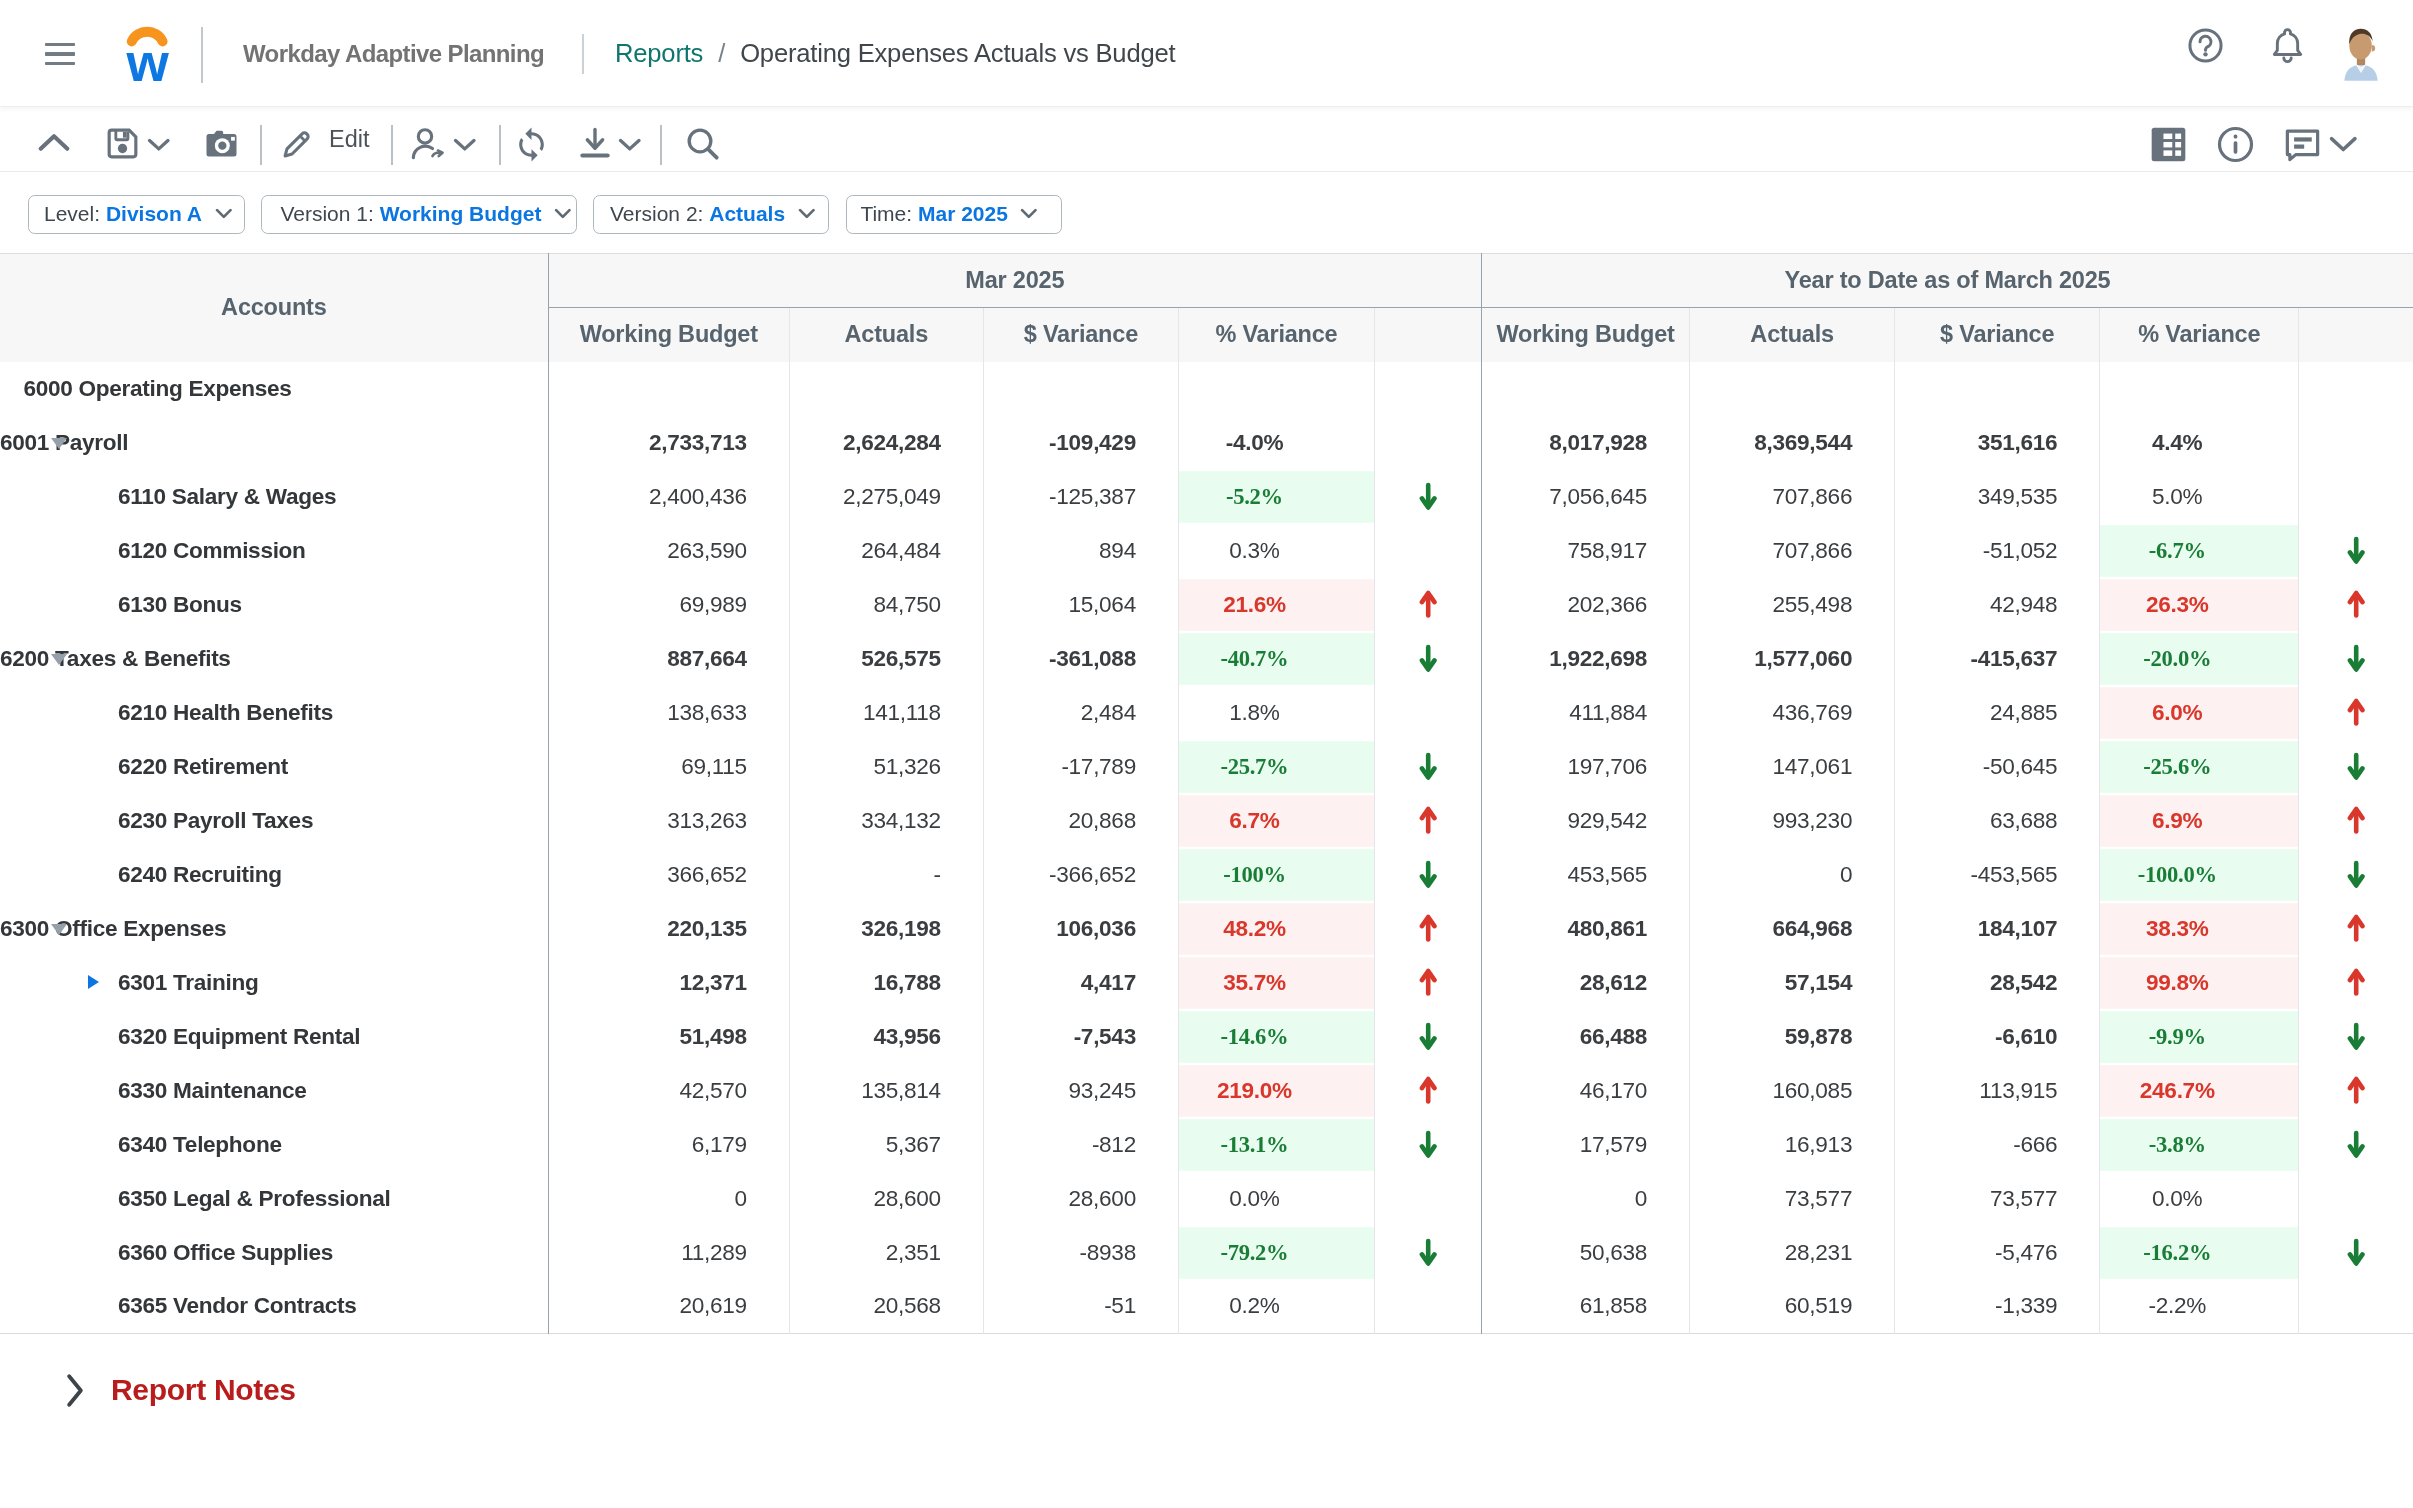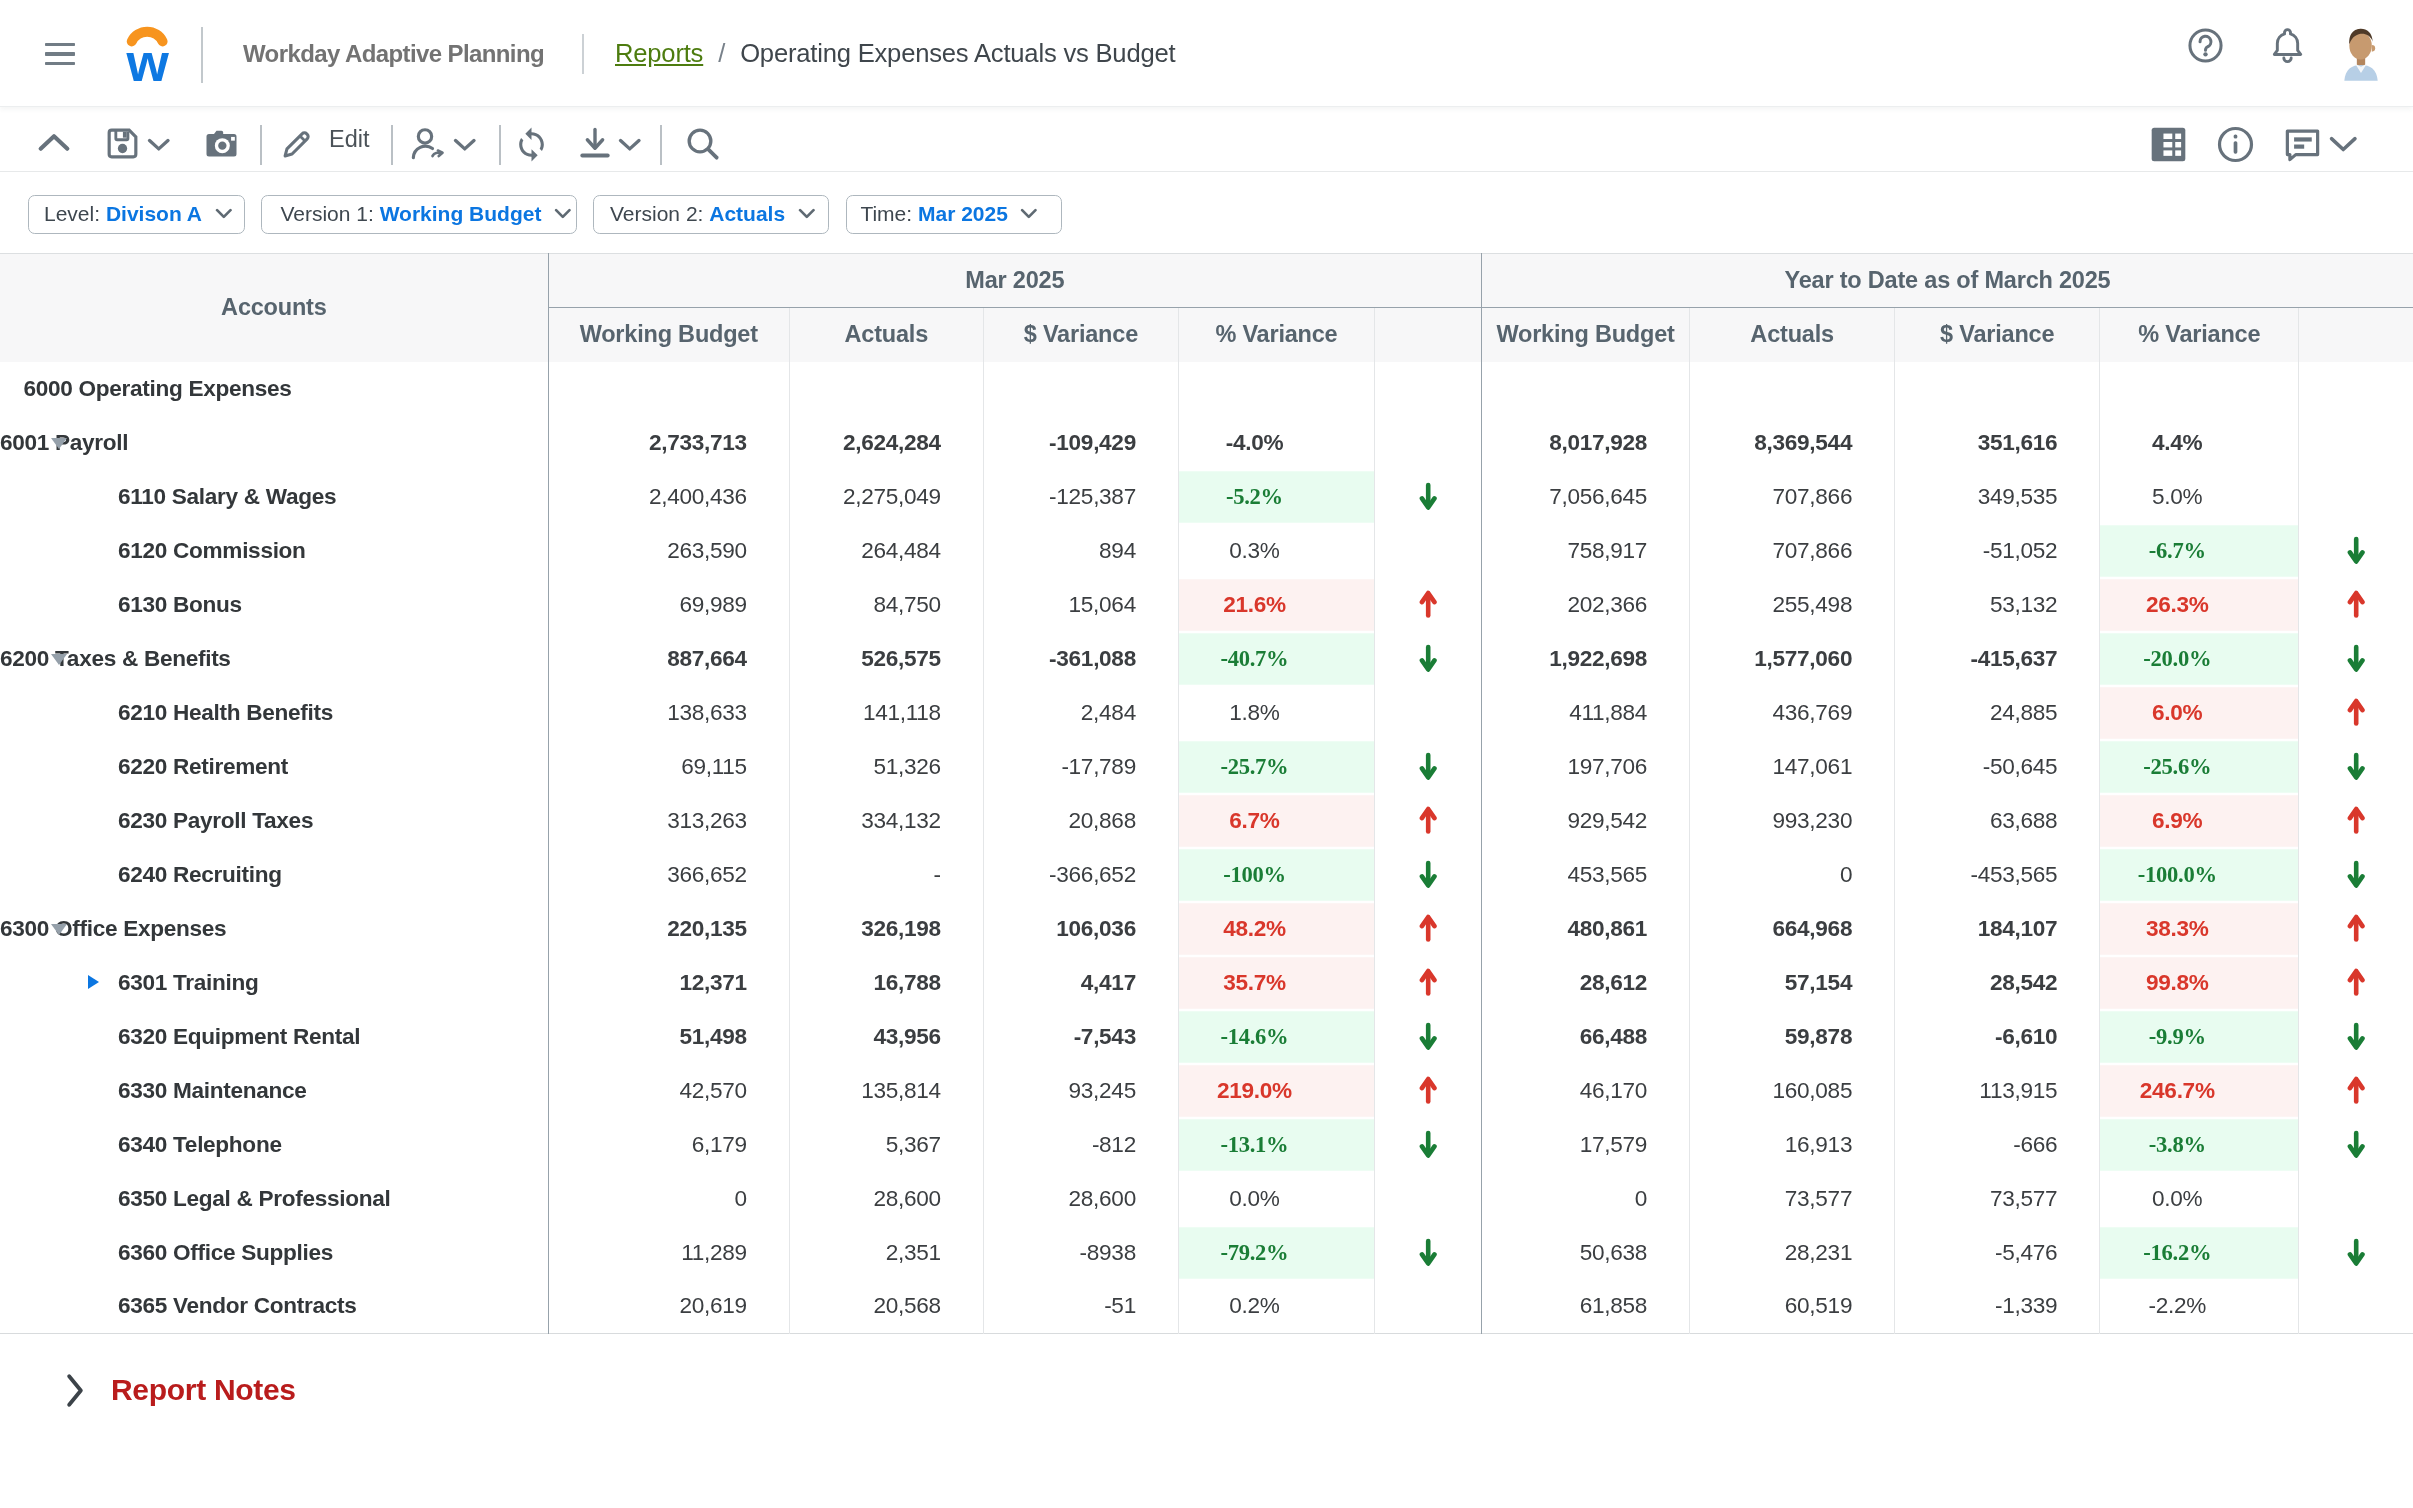--- a/index.html
+++ b/index.html
@@ -10,21 +10,21 @@
 
 .topbar { position:absolute; top:0; left:0; width:2413px; height:107px; background:#fff; border-bottom:0.8px solid #eceeef; box-shadow:0 2.5px 5px rgba(40,50,60,0.05); z-index:5; }
 .burger { position:absolute; left:45px; top:43px; width:30px; height:23.5px; }
 .burger span { display:block; height:3.4px; border-radius:0.8px; background:#717c85; margin-bottom:5.9px; }
 .logoarc { position:absolute; left:122px; top:17px; }
 
 .vdiv1 { position:absolute; left:201px; top:27px; width:1.7px; height:56px; background:#c2c8cc; }
 .title1 { position:absolute; left:243px; top:0; height:107px; line-height:107px; font-size:24px; font-weight:700; color:#737373; letter-spacing:-0.6px; }
 .vdiv2 { position:absolute; left:582px; top:34px; width:1.7px; height:40px; background:#ccd1d5; }
 .crumb { position:absolute; left:615px; top:0; height:107px; line-height:107px; font-size:25.6px; color:#3f464c; letter-spacing:-0.2px; }
-.crumb .rep { color:#4d7c0f;text-decoration:underline; }
+.crumb .rep { color:#0f766e; }
 .crumb .sl { color:#78818a; padding:0 15px; }
 .hicons { position:absolute; top:0; }
 
 
 .toolbar { position:absolute; top:108px; left:0; width:2413px; height:64px; background:#fff; border-bottom:0.8px solid #e7e9ea; }
 .tdiv { position:absolute; top:17px; width:1.7px; height:40px; background:#bac0c5; }
 .edit { position:absolute; left:329px; top:0; height:64px; line-height:62px; font-size:23.5px; color:#4b5258; }
 
 
 .pill { position:absolute; top:195px; height:39px; border:1.7px solid #aeb7be; border-radius:6.7px; background:#fff; font-size:21px; color:#3e474f; line-height:35px; white-space:nowrap; }
@@ -302,21 +302,21 @@
           <td class="num">69,989</td>
           <td class="num c">84,750</td>
           <td class="num c">15,064</td>
           <td class="pv c r">21.6%</td>
           <td class="ac c ac5"><svg class="aw" width="18.4" height="28.5" viewBox="0 0 22 34">
               <path d="M11 30.5 V7" stroke="#d9372b" stroke-width="5.5" stroke-linecap="round" fill="none"></path>
               <path d="M3.5 14.5 L11 3.5 L18.5 14.5" stroke="#d9372b" stroke-width="5.5" stroke-linecap="round" stroke-linejoin="round" fill="none"></path>
             </svg></td>
           <td class="num">202,366</td>
           <td class="num c">255,498</td>
-          <td class="num c">53,132</td>
+          <td class="num c">42,948</td>
           <td class="pv c r">26.3%</td>
           <td class="ac c"><svg class="aw" width="18.4" height="28.5" viewBox="0 0 22 34">
               <path d="M11 30.5 V7" stroke="#d9372b" stroke-width="5.5" stroke-linecap="round" fill="none"></path>
               <path d="M3.5 14.5 L11 3.5 L18.5 14.5" stroke="#d9372b" stroke-width="5.5" stroke-linecap="round" stroke-linejoin="round" fill="none"></path>
             </svg></td>
         </tr>
 <tr class="b">
           <td class="acc l1"><span class="tdn"></span><span class="lbl">6200 Taxes &amp; Benefits</span></td>
           <td class="num">887,664</td>
           <td class="num c">526,575</td>

